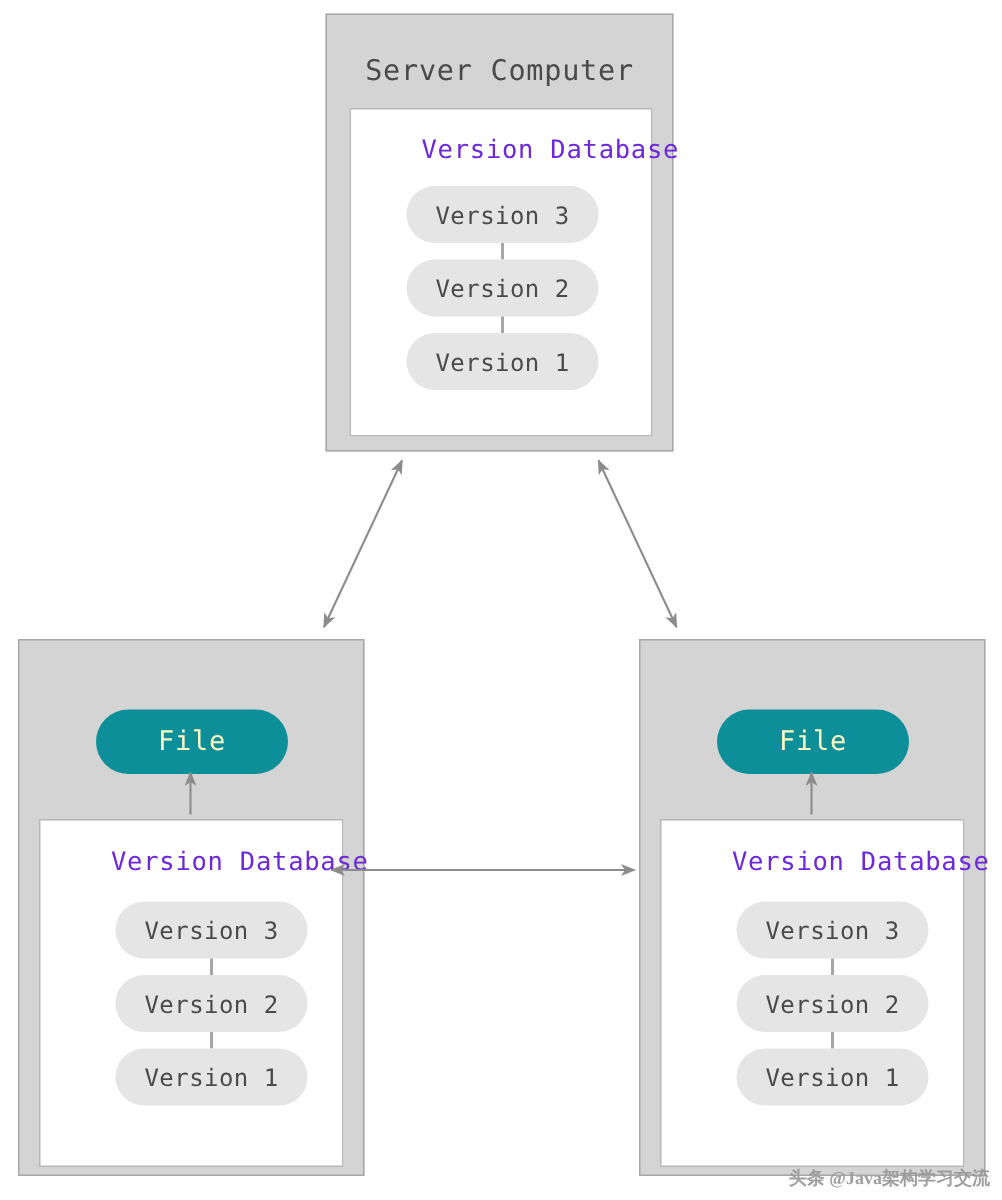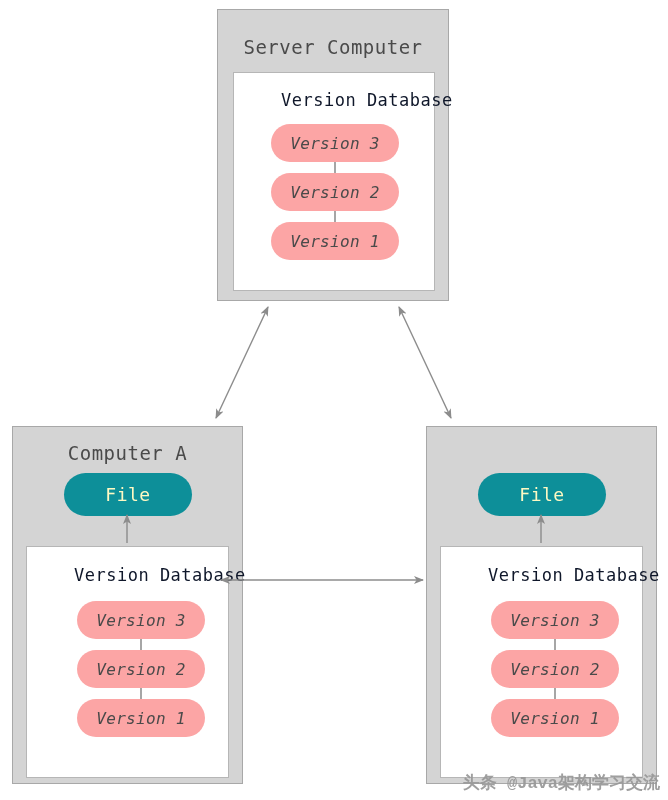--- a/index.html
+++ b/index.html
@@ -41,40 +41,39 @@
     position: absolute;
     background: #ffffff;
     border: 1px solid #b6b6b6;
     box-sizing: border-box;
   }
   .vdb-title {
     position: absolute;
     left: 0;
     right: 0;
     text-align: center;
-    color: #0f172a;
+    color: #6d28d9;
     font-size: 17px;
     letter-spacing: 0.5px;
     white-space: nowrap;
     padding-left: 47px;
   }
 
   
   .pill {
     position: absolute;
-    background: #fca5a5;
+    background: #e5e5e5;
     border-radius: 999px;
     color: #4a4a4a;
     font-size: 16px;
     display: flex;
     align-items: center;
     justify-content: center;
     box-sizing: border-box;
     letter-spacing: 0.3px;
-    font-style: italic;
   }
   .file-pill {
     position: absolute;
     background: #0d8f99;
     border-radius: 999px;
     color: #fef9c3;
     font-size: 18px;
     display: flex;
     align-items: center;
     justify-content: center;
@@ -98,22 +97,22 @@
     height: 800px;
     pointer-events: none;
   }
 
   
   .watermark {
     position: absolute;
     right: 8px;
     bottom: 6px;
     color: #9a9a9a;
-    font-family: Liberation Mono, monospace;
-    font-size: 17px;
+    font-family: Liberation Serif, serif;
+    font-size: 12px;
     font-weight: bold;
     white-space: nowrap;
     opacity: 0.95;
   }
 </style>
 </head>
 <body>
 
 <div id="canvas">
 
@@ -127,21 +126,20 @@
       <div class="pill-connector" style="left:100px; top:89px; height:11px;"></div>
 
       <div class="pill" style="left:37px; top:100px; width:128px; height:38px;">Version 2</div>
       <div class="pill-connector" style="left:100px; top:138px; height:11px;"></div>
 
       <div class="pill" style="left:37px; top:149px; width:128px; height:38px;">Version 1</div>
     </div>
   </div>
 
   <div class="computer-box" style="left:12px; top:426px; width:231px; height:358px;">
-    <div class="computer-title" style="top:15px;">Computer A</div>
 
     <div class="file-pill" style="left:51px; top:46px; width:128px; height:43px;">File</div>
 
     <div class="vdb-box" style="left:13px; top:119px; width:203px; height:232px;">
       <div class="vdb-title" style="top:18px;">Version Database</div>
 
       <div class="pill" style="left:50px; top:54px; width:128px; height:38px;">Version 3</div>
       <div class="pill-connector" style="left:113px; top:92px; height:11px;"></div>
 
       <div class="pill" style="left:50px; top:103px; width:128px; height:38px;">Version 2</div>

